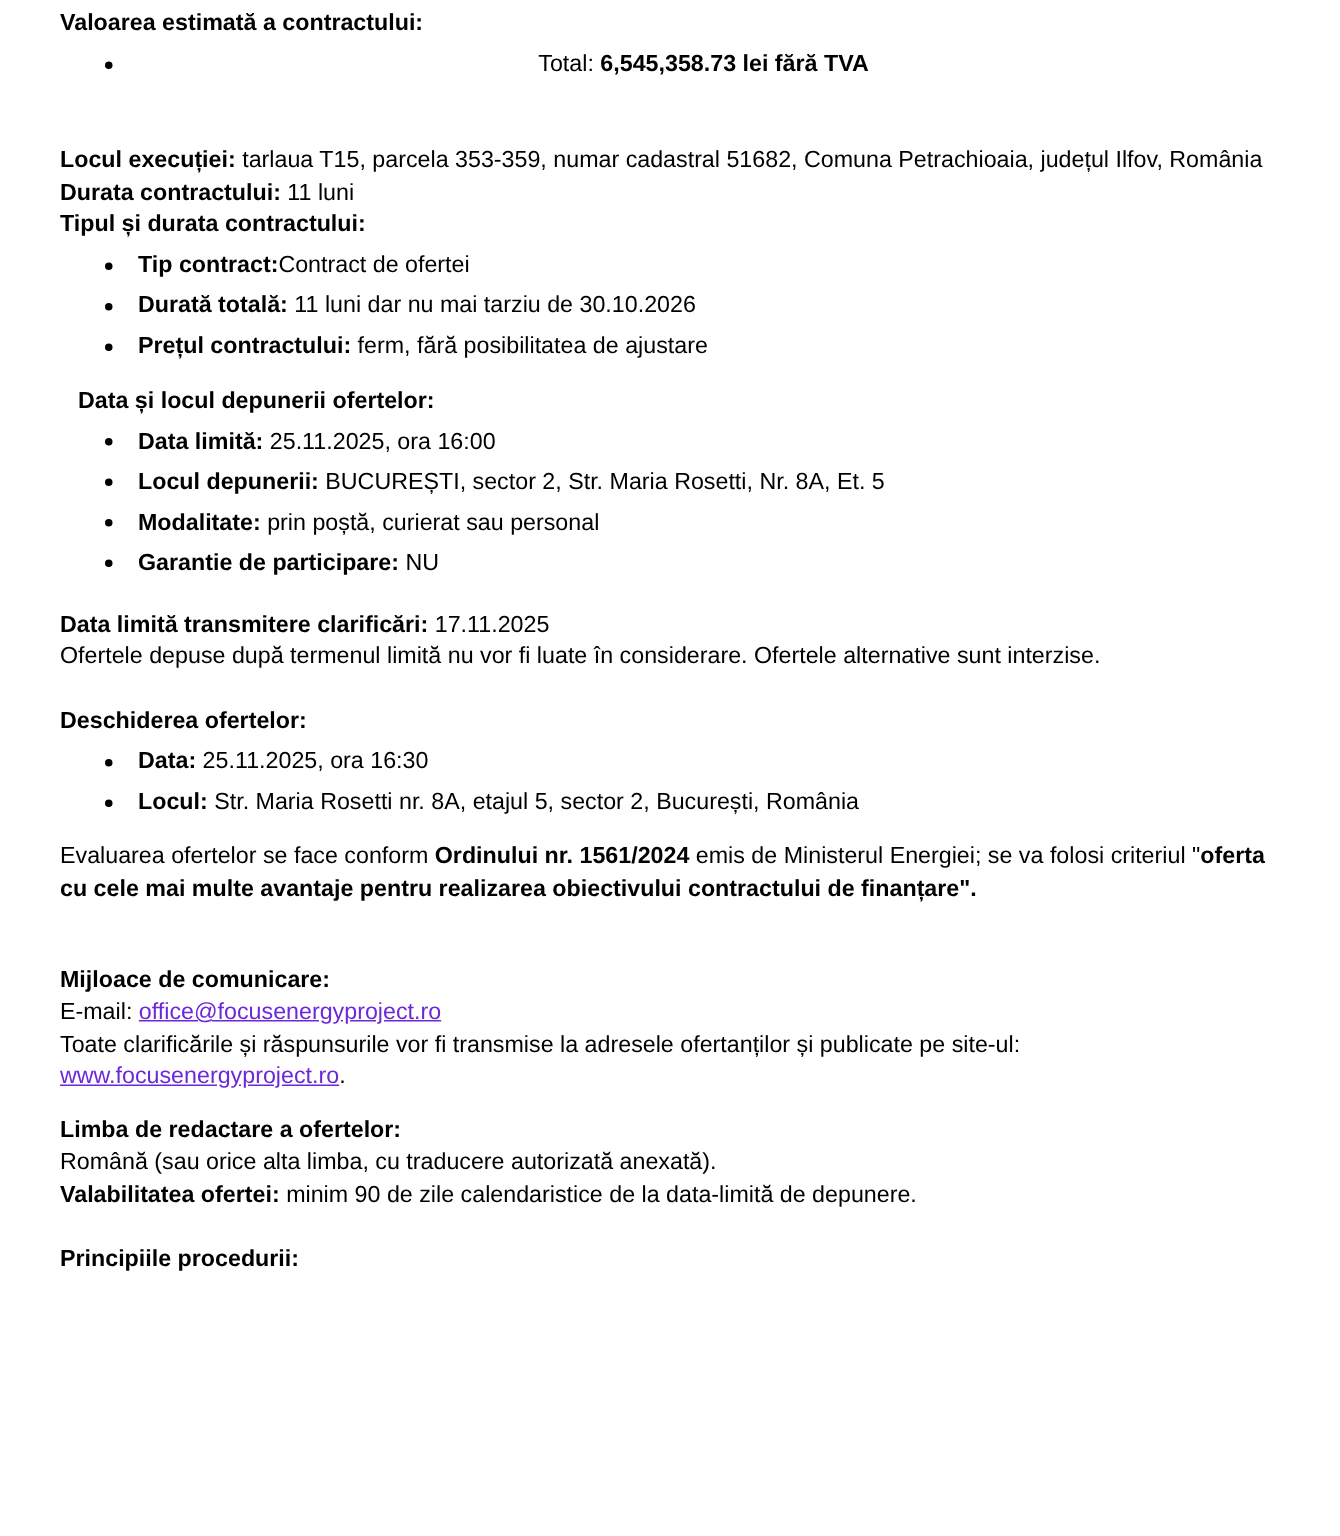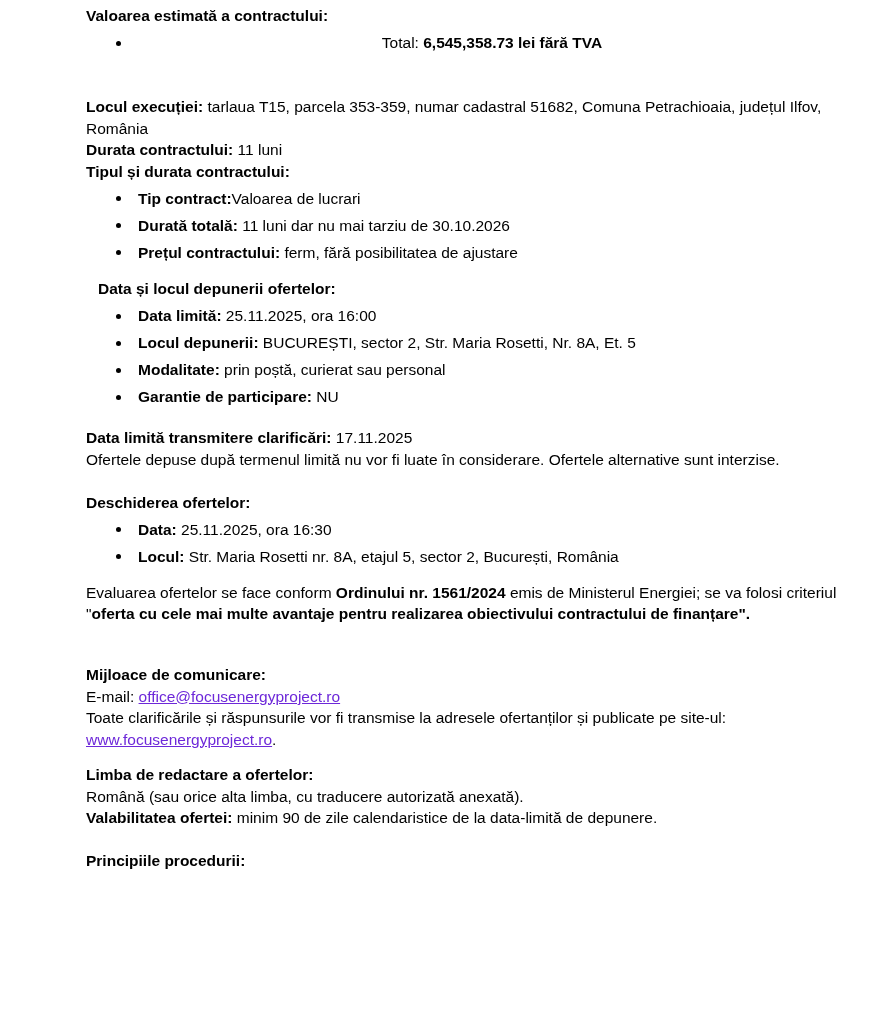--- a/index.html
+++ b/index.html
@@ -14,21 +14,21 @@
     font-family: "Liberation Sans", "DejaVu Sans", sans-serif;
     font-size: 15.5px;
     line-height: 21.5px;
     color: #000000;
     -webkit-font-smoothing: antialiased;
   }
   .doc {
     box-sizing: border-box;
     width: 893px;
     height: 888px;
-    padding: 5px 47px 0 86px;
+    padding: 5px 47px 0 40px;
   }
   .h { font-weight: 700; }
   b  { font-weight: 700; }
   .p { margin: 0; }
   a.link {
     color: #6d28d9;
     text-decoration: underline;
     cursor: pointer;
   }
   ul.blist {
@@ -70,21 +70,21 @@
   <ul class="blist m-total">
     <li><span>Total: </span><b>6,545,358.73 lei fără TVA</b></li>
   </ul>
 
   <div class="p m-execution">
     <div><b>Locul execuției:</b><span> tarlaua T15, parcela 353-359, numar cadastral 51682, Comuna Petrachioaia, județul Ilfov, România</span></div>
     <div><b>Durata contractului:</b><span> 11 luni</span></div>
     <div class="h">Tipul și durata contractului:</div>
   </div>
   <ul class="blist">
-    <li><b>Tip contract:</b><span>Valoarea de lucrari</span></li>
+    <li><b>Tip contract:</b><span>Contract de ofertei</span></li>
     <li><b>Durată totală:</b><span> 11 luni dar nu mai tarziu de 30.10.2026</span></li>
     <li><b>Prețul contractului:</b><span> ferm, fără posibilitatea de ajustare</span></li>
   </ul>
 
   <div class="h m-submission">Data și locul depunerii ofertelor:</div>
   <ul class="blist">
     <li><b>Data limită:</b><span> 25.11.2025, ora 16:00</span></li>
     <li><b>Locul depunerii:</b><span> BUCUREȘTI, sector 2, Str. Maria Rosetti, Nr. 8A, Et. 5</span></li>
     <li><b>Modalitate:</b><span> prin poștă, curierat sau personal</span></li>
     <li><b>Garantie de participare:</b><span> NU</span></li>

